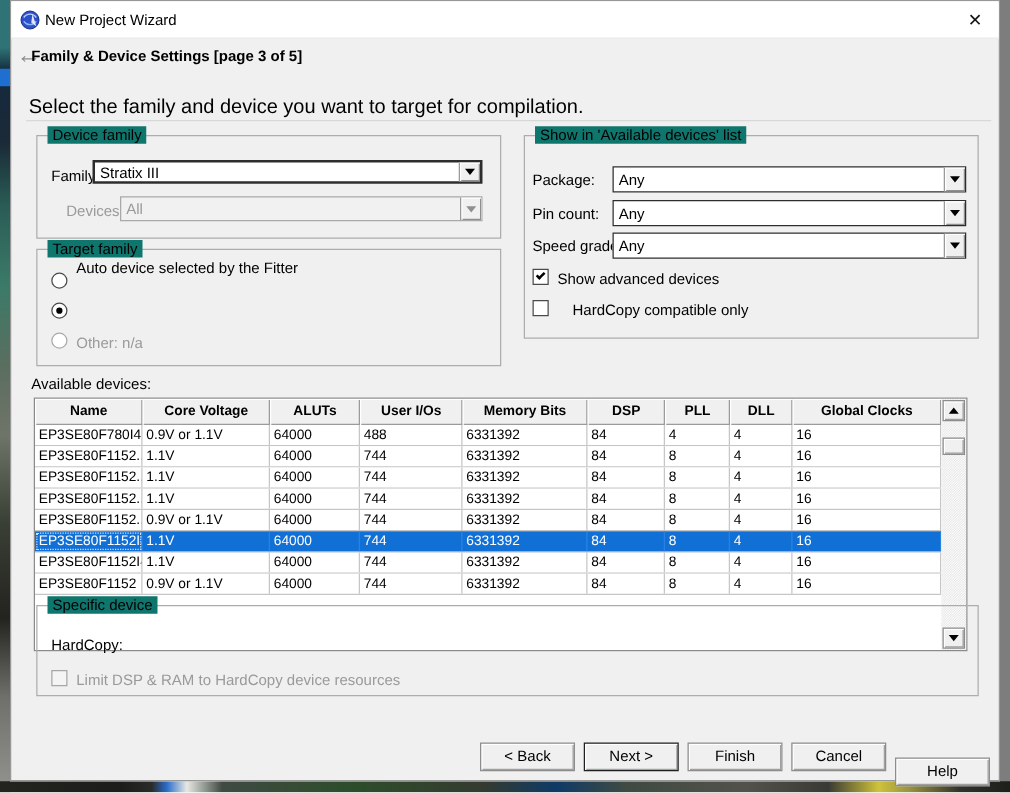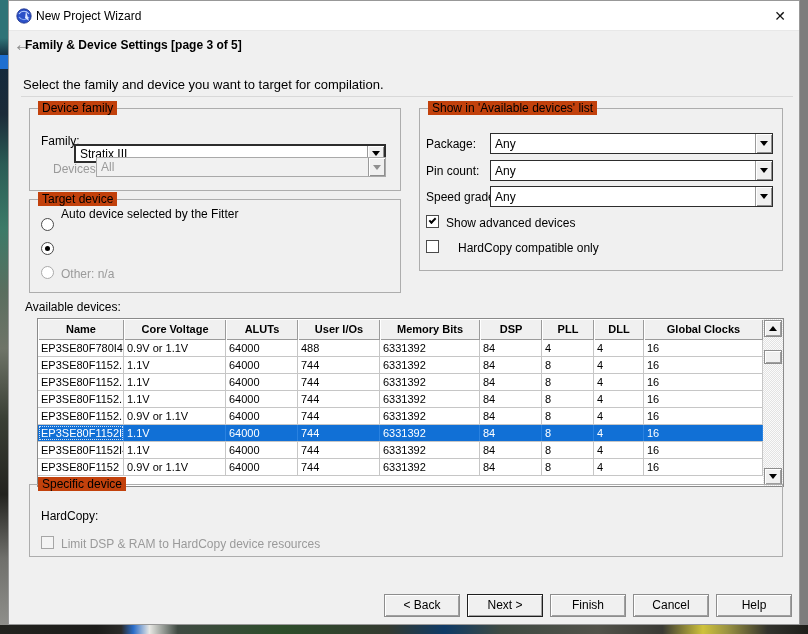--- a/index.html
+++ b/index.html
@@ -18,25 +18,25 @@
   
   .dialog { position:absolute; left:8px; top:0; width:792px; height:625px; background:#f0f0f0; border:1px solid #989898; }
   .titlebar { position:absolute; left:0; top:0; right:0; height:30px; background:#ffffff; border-bottom:1px solid #e8e8e8; }
   .titlebar .title { position:absolute; left:27px; top:8px; font-size:12px; }
   .close-btn { position:absolute; right:8px; top:5px; width:22px; height:20px; text-align:center; line-height:20px; font-size:14px; color:#111; }
 
   .app-icon { position:absolute; left:7px; top:7px; width:16px; height:16px; }
 
   .back-arrow { position:absolute; left:4px; top:33px; font-size:20px; color:#8f8f8f; line-height:20px; }
   .page-title { position:absolute; left:16px; top:37px; font-size:12px; font-weight:bold; }
-  .page-subtitle { position:absolute; left:14px; top:76px; font-size:13px; }
+  .page-subtitle { position:absolute; left:14px; top:76px; font-size:16px; }
   .head-sep { position:absolute; left:12px; top:95px; width:772px; height:1px; background:#d8d8d8; }
 
   .grp { position:absolute; border:1px solid #adadad; }
-  .grp .legend { position:absolute; top:-8px; left:8px; background:#c2410c; padding:0 4px; font-size:12px; white-space:nowrap; }
+  .grp .legend { position:absolute; top:-8px; left:8px; background:#0f766e; padding:0 4px; font-size:12px; white-space:nowrap; }
 
   .lbl { position:absolute; font-size:12px; white-space:nowrap; }
   .lbl.dis { color:#9a9a9a; }
 
   .combo { position:absolute; background:#fff; border:1px solid #2d2d2d; }
   .combo.thick { border-width:2px; }
   .combo .val { position:absolute; left:4px; top:0; bottom:0; font-size:12px; display:flex; align-items:center; white-space:nowrap; }
   .combo .dd { position:absolute; right:0; top:0; bottom:0; width:17px; background:#f0f0f0; border-left:1px solid #9a9a9a;
     box-shadow:inset 1px 1px 0 #fff, inset -1px -1px 0 #8f8f8f; display:flex; align-items:center; justify-content:center; }
   .combo .tri { width:0; height:0; border-left:4px solid transparent; border-right:4px solid transparent; border-top:5px solid #000; }
@@ -46,21 +46,21 @@
 
   .cb { position:absolute; width:13px; height:13px; background:#fff; border:1px solid #4a4a4a; }
   .cb .mark { position:absolute; left:2px; top:2px; width:7px; height:4px; border-left:2px solid #000; border-bottom:2px solid #000; transform:rotate(-45deg); }
   .cb.disabled { border-color:#a6a6a6; background:#f4f4f4; }
 
   .rb { position:absolute; width:13px; height:13px; border-radius:50%; background:#fff; border:1px solid #4a4a4a; }
   .rb .dot { position:absolute; left:3px; top:3px; width:5px; height:5px; border-radius:50%; background:#000; }
   .rb.disabled { border-color:#aaaaaa; }
 
   
-  .tablewrap { position:absolute; left:28px; top:317px; width:747px; height:169px; background:#fff; border:1px solid #8a8a8a; overflow:hidden; }
+  .tablewrap { position:absolute; left:18px; top:317px; width:747px; height:203px; background:#fff; border:1px solid #8a8a8a; overflow:hidden; }
   .thead { display:flex; height:21px; border-bottom:1px solid #8a8a8a; width:725px; }
   .hcell { height:21px; background:#f0f0f0; box-shadow:inset 1px 1px 0 #fff, inset -1px -1px 0 #9b9b9b;
     font-weight:bold; font-size:11px; text-align:center; line-height:21px; overflow:hidden; white-space:nowrap; }
   .tbody { width:725px; }
   .trow { display:flex; height:17px; border-bottom:1px solid #c6c6c6; background:#fff; }
   .tcell { padding-left:3px; font-size:11px; line-height:16px; border-right:1px solid #c6c6c6; overflow:hidden; white-space:nowrap; }
   .trow.selected { background:#1170d6; color:#fff; }
   .trow.selected .tcell { border-right-color:#2a82e0; }
   .trow.selected .tcell:first-child { outline:1px dotted #cfe0f5; outline-offset:-2px; }
   .c0{width:86px}.c1{width:102px}.c2{width:72px}.c3{width:82px}.c4{width:100px}.c5{width:62px}.c6{width:52px}.c7{width:50px}.c8{width:119px}
@@ -108,21 +108,21 @@
 
     <span class="back-arrow">←</span>
     <div class="page-title">Family &amp; Device Settings [page 3 of 5]</div>
     <div class="page-subtitle">Select the family and device you want to target for compilation.</div>
     <div class="head-sep"></div>
 
     <div class="grp" style="left:20px;top:107px;width:372px;height:83px;">
       <span class="legend">Device family</span>
     </div>
     <span class="lbl" style="left:32px;top:133px;">Family:</span>
-    <div class="combo thick" style="left:65px;top:127px;width:312px;height:19px;margin-top:16px;">
+    <div class="combo thick" style="left:65px;top:127px;width:312px;height:19px;">
       <span class="val">Stratix III</span>
       <span class="dd">
           <span class="tri"></span>
         </span>
     </div>
     <span class="lbl dis" style="left:44px;top:161px;">Devices:</span>
     <div class="combo disabled" style="left:87px;top:156px;width:290px;height:20px;">
       <span class="val">All</span>
       <span class="dd">
           <span class="tri"></span>
@@ -154,21 +154,21 @@
         </span>
     </div>
     <div class="cb" style="left:417px;top:214px;">
         <span class="mark"></span>
       </div>
     <span class="lbl" style="left:437px;top:215px;">Show advanced devices</span>
     <div class="cb" style="left:417px;top:239px;"></div>
     <span class="lbl" style="left:437px;top:240px;margin-left:12px;">HardCopy compatible only</span>
 
     <div class="grp" style="left:20px;top:198px;width:372px;height:94px;">
-      <span class="legend">Target device</span>
+      <span class="legend">Target family</span>
     </div>
     <div class="rb" style="left:32px;top:217px;"></div>
     <span class="lbl" style="left:52px;top:206px;">Auto device selected by the Fitter</span>
     <div class="rb" style="left:32px;top:241px;">
         <span class="dot"></span>
       </div>
     <div class="rb disabled" style="left:32px;top:265px;"></div>
     <span class="lbl dis" style="left:52px;top:266px;">Other:  n/a</span>
 
     <span class="lbl" style="left:16px;top:299px;">Available devices:</span>
@@ -289,16 +289,16 @@
       <span class="legend">Specific device</span>
     </div>
     <span class="lbl" style="left:32px;top:508px;">HardCopy:</span>
     <div class="cb disabled" style="left:32px;top:535px;"></div>
     <span class="lbl dis" style="left:52px;top:536px;">Limit DSP &amp; RAM to HardCopy device resources</span>
 
     <div class="btn" style="left:375px;">&lt; Back</div>
     <div class="btn default" style="left:458px;">Next &gt;</div>
     <div class="btn" style="left:541px;">Finish</div>
     <div class="btn" style="left:624px;">Cancel</div>
-    <div class="btn" style="left:707px;">Help</div>
+    <div class="btn" style="left:707px;margin-top:12px;">Help</div>
 
   </div>
 </div>
 
 </body></html>

